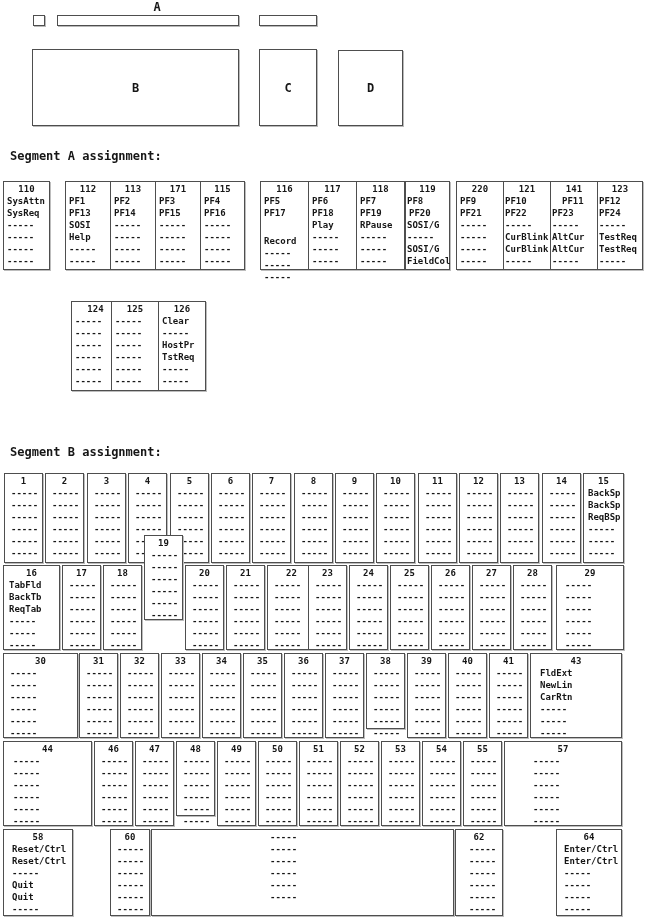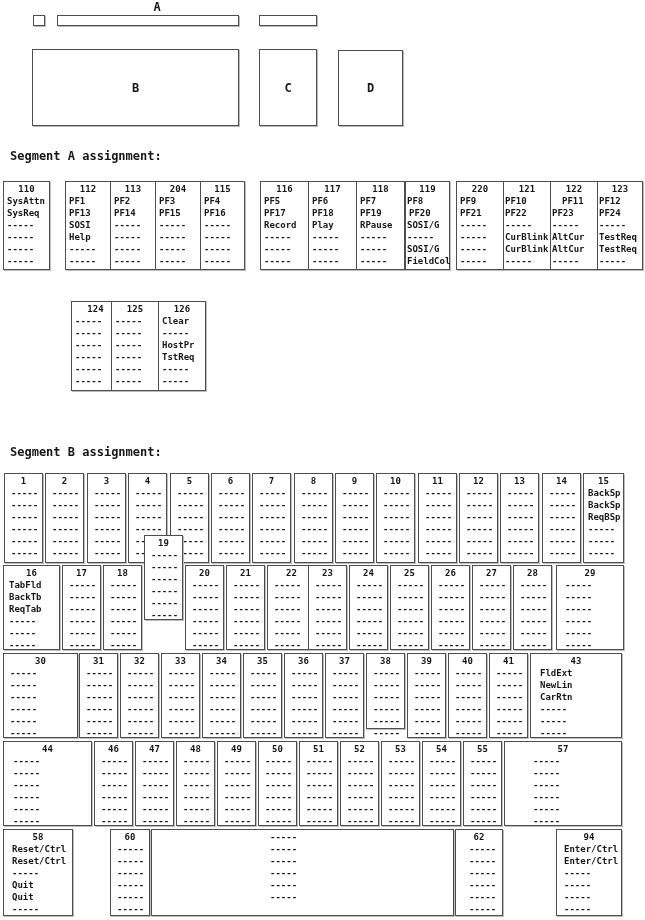--- a/index.html
+++ b/index.html
@@ -55,42 +55,42 @@
       <div class="key" style="left: 110px; top: 181px; width: 46px; height: 89px;">
         <div class="knum">113</div>
         <div class="kline" style="padding-left: 3px;">PF2</div>
         <div class="kline" style="padding-left: 3px;">PF14</div>
         <div class="kline" style="padding-left: 3px;">-----</div>
         <div class="kline" style="padding-left: 3px;">-----</div>
         <div class="kline" style="padding-left: 3px;">-----</div>
         <div class="kline" style="padding-left: 3px;">-----</div>
       </div>
       <div class="key" style="left: 155px; top: 181px; width: 46px; height: 89px;">
-        <div class="knum">204</div>
+        <div class="knum">171</div>
         <div class="kline" style="padding-left: 3px;">PF3</div>
         <div class="kline" style="padding-left: 3px;">PF15</div>
         <div class="kline" style="padding-left: 3px;">-----</div>
         <div class="kline" style="padding-left: 3px;">-----</div>
         <div class="kline" style="padding-left: 3px;">-----</div>
         <div class="kline" style="padding-left: 3px;">-----</div>
       </div>
       <div class="key" style="left: 200px; top: 181px; width: 45px; height: 89px;">
         <div class="knum">115</div>
         <div class="kline" style="padding-left: 3px;">PF4</div>
         <div class="kline" style="padding-left: 3px;">PF16</div>
         <div class="kline" style="padding-left: 3px;">-----</div>
         <div class="kline" style="padding-left: 3px;">-----</div>
         <div class="kline" style="padding-left: 3px;">-----</div>
         <div class="kline" style="padding-left: 3px;">-----</div>
       </div>
       <div class="key" style="left: 260px; top: 181px; width: 49px; height: 89px;">
         <div class="knum">116</div>
         <div class="kline" style="padding-left: 3px;">PF5</div>
         <div class="kline" style="padding-left: 3px;">PF17</div>
-        <div class="kline" style="padding-left: 3px;">Record</div>
+        <div class="kline" style="padding-left: 3px; margin-top: 16px;">Record</div>
         <div class="kline" style="padding-left: 3px;">-----</div>
         <div class="kline" style="padding-left: 3px;">-----</div>
         <div class="kline" style="padding-left: 3px;">-----</div>
       </div>
       <div class="key" style="left: 308px; top: 181px; width: 49px; height: 89px;">
         <div class="knum">117</div>
         <div class="kline" style="padding-left: 3px;">PF6</div>
         <div class="kline" style="padding-left: 3px;">PF18</div>
         <div class="kline" style="padding-left: 3px;">Play</div>
         <div class="kline" style="padding-left: 3px;">-----</div>
@@ -127,21 +127,21 @@
       <div class="key" style="left: 503px; top: 181px; width: 48px; height: 89px;">
         <div class="knum">121</div>
         <div class="kline" style="padding-left: 1px;">PF10</div>
         <div class="kline" style="padding-left: 1px;">PF22</div>
         <div class="kline" style="padding-left: 1px;">-----</div>
         <div class="kline" style="padding-left: 1px;">CurBlink</div>
         <div class="kline" style="padding-left: 1px;">CurBlink</div>
         <div class="kline" style="padding-left: 1px;">-----</div>
       </div>
       <div class="key" style="left: 550px; top: 181px; width: 48px; height: 89px;">
-        <div class="knum">122</div>
+        <div class="knum">141</div>
         <div class="kline" style="padding-left: 1px; margin-left: 10px;">PF11</div>
         <div class="kline" style="padding-left: 1px;">PF23</div>
         <div class="kline" style="padding-left: 1px;">-----</div>
         <div class="kline" style="padding-left: 1px;">AltCur</div>
         <div class="kline" style="padding-left: 1px;">AltCur</div>
         <div class="kline" style="padding-left: 1px;">-----</div>
       </div>
       <div class="key" style="left: 597px; top: 181px; width: 46px; height: 89px;">
         <div class="knum">123</div>
         <div class="kline" style="padding-left: 1px;">PF12</div>
@@ -580,21 +580,21 @@
       </div>
       <div class="key" style="left: 135px; top: 741px; width: 39px; height: 85px;">
         <div class="knum">47</div>
         <div class="kline" style="padding-left: 6px;">-----</div>
         <div class="kline" style="padding-left: 6px;">-----</div>
         <div class="kline" style="padding-left: 6px;">-----</div>
         <div class="kline" style="padding-left: 6px;">-----</div>
         <div class="kline" style="padding-left: 6px;">-----</div>
         <div class="kline" style="padding-left: 6px;">-----</div>
       </div>
-      <div class="key" style="left: 176px; top: 741px; width: 39px; height: 85px;">
+      <div class="key" style="left: 176px; top: 741px; width: 39px; height: 75px;">
         <div class="knum">48</div>
         <div class="kline" style="padding-left: 6px;">-----</div>
         <div class="kline" style="padding-left: 6px;">-----</div>
         <div class="kline" style="padding-left: 6px;">-----</div>
         <div class="kline" style="padding-left: 6px;">-----</div>
         <div class="kline" style="padding-left: 6px;">-----</div>
         <div class="kline" style="padding-left: 6px;">-----</div>
       </div>
       <div class="key" style="left: 217px; top: 741px; width: 39px; height: 85px;">
         <div class="knum">49</div>
@@ -697,21 +697,21 @@
       <div class="key" style="left: 455px; top: 829px; width: 48px; height: 87px;">
         <div class="knum">62</div>
         <div class="kline" style="padding-left: 13px;">-----</div>
         <div class="kline" style="padding-left: 13px;">-----</div>
         <div class="kline" style="padding-left: 13px;">-----</div>
         <div class="kline" style="padding-left: 13px;">-----</div>
         <div class="kline" style="padding-left: 13px;">-----</div>
         <div class="kline" style="padding-left: 13px;">-----</div>
       </div>
       <div class="key" style="left: 556px; top: 829px; width: 66px; height: 87px;">
-        <div class="knum">94</div>
+        <div class="knum">64</div>
         <div class="kline" style="padding-left: 7px;">Enter/Ctrl</div>
         <div class="kline" style="padding-left: 7px;">Enter/Ctrl</div>
         <div class="kline" style="padding-left: 7px;">-----</div>
         <div class="kline" style="padding-left: 7px;">-----</div>
         <div class="kline" style="padding-left: 7px;">-----</div>
         <div class="kline" style="padding-left: 7px;">-----</div>
       </div>
     </div>
 </div>
 

